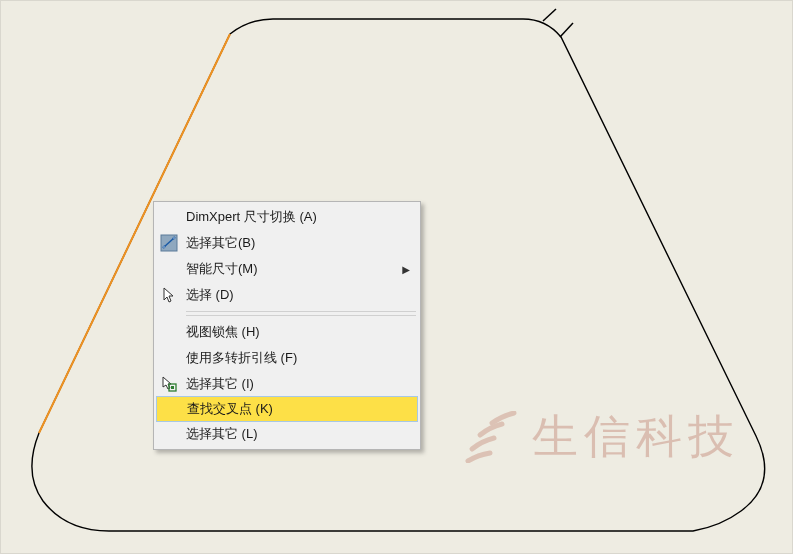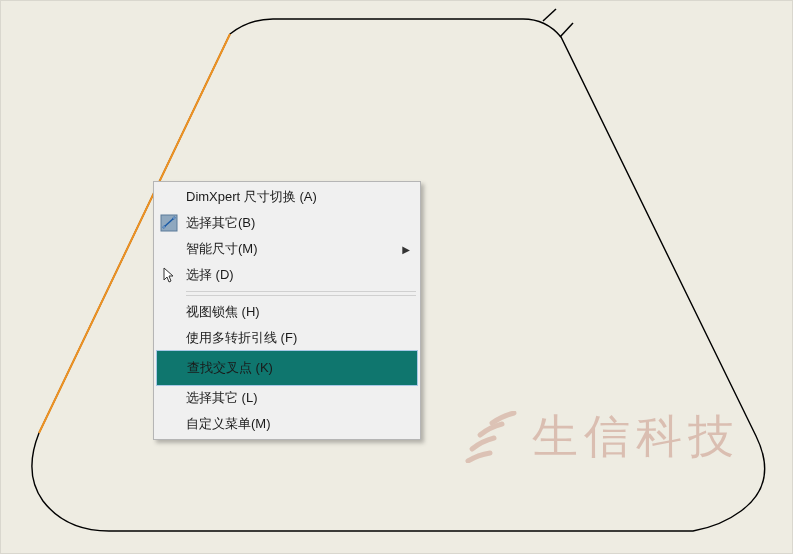--- a/index.html
+++ b/index.html
@@ -34,21 +34,21 @@
   .watermark-icon svg { display: block; }
   .watermark-text {
     font-size: 46px;
     color: #a84a37;
     letter-spacing: 6px;
     font-weight: 500;
   }
   .menu {
     position: absolute;
     left: 152px;
-    top: 180px;
+    top: 200px;
     width: 268px;
     background: #f0f0f0;
     border: 1px solid #b5b5b5;
     box-shadow: 3px 3px 4px rgba(0,0,0,0.25);
     padding: 2px 2px;
   }
   .menu-item {
     display: flex;
     align-items: center;
     height: 26px;
@@ -69,23 +69,23 @@
     white-space: nowrap;
   }
   .menu-item .arrow {
     width: 16px;
     text-align: center;
     font-size: 10px;
     color: #333;
     margin-right: 4px;
   }
   .menu-item.highlight {
-    background: #0f766e;
+    background: #fde047;
     border: 1px solid #a7c8e6;
-    height: 36px;
+    height: 26px;
     margin: -1px 0;
   }
   .menu-sep {
     height: 1px;
     margin: 3px 2px 3px 30px;
     background: #d0d0d0;
   }
   .icon-col svg { display: block; }
 </style>
 </head>
@@ -160,27 +160,33 @@
       <div class="menu-sep"></div>
       <div class="menu-sep"></div>
       <div class="menu-item">
         <span class="icon-col"></span>
         <span class="label">视图锁焦 (H)</span>
       </div>
       <div class="menu-item">
         <span class="icon-col"></span>
         <span class="label">使用多转折引线 (F)</span>
       </div>
+      <div class="menu-item">
+        <span class="icon-col">
+          <svg width="18" height="18">
+            <path d="M3 2 L3 12 L6 10 L8 14 L10 13 L8 9 L11 9 Z" fill="#fff" stroke="#333" stroke-width="1"></path>
+            <rect x="9" y="9" width="7" height="7" fill="none" stroke="#2e7d32" stroke-width="1.3"></rect>
+            <rect x="11" y="11" width="3" height="3" fill="#2e7d32"></rect>
+          </svg>
+        </span>
+        <span class="label">选择其它 (I)</span>
+      </div>
       <div class="menu-item highlight">
         <span class="icon-col"></span>
         <span class="label">查找交叉点 (K)</span>
       </div>
       <div class="menu-item">
         <span class="icon-col"></span>
         <span class="label">选择其它 (L)</span>
       </div>
-      <div class="menu-item">
-        <span class="icon-col"></span>
-        <span class="label">自定义菜单(M)</span>
-      </div>
     </div>
 
 </div>
 
 </body></html>

